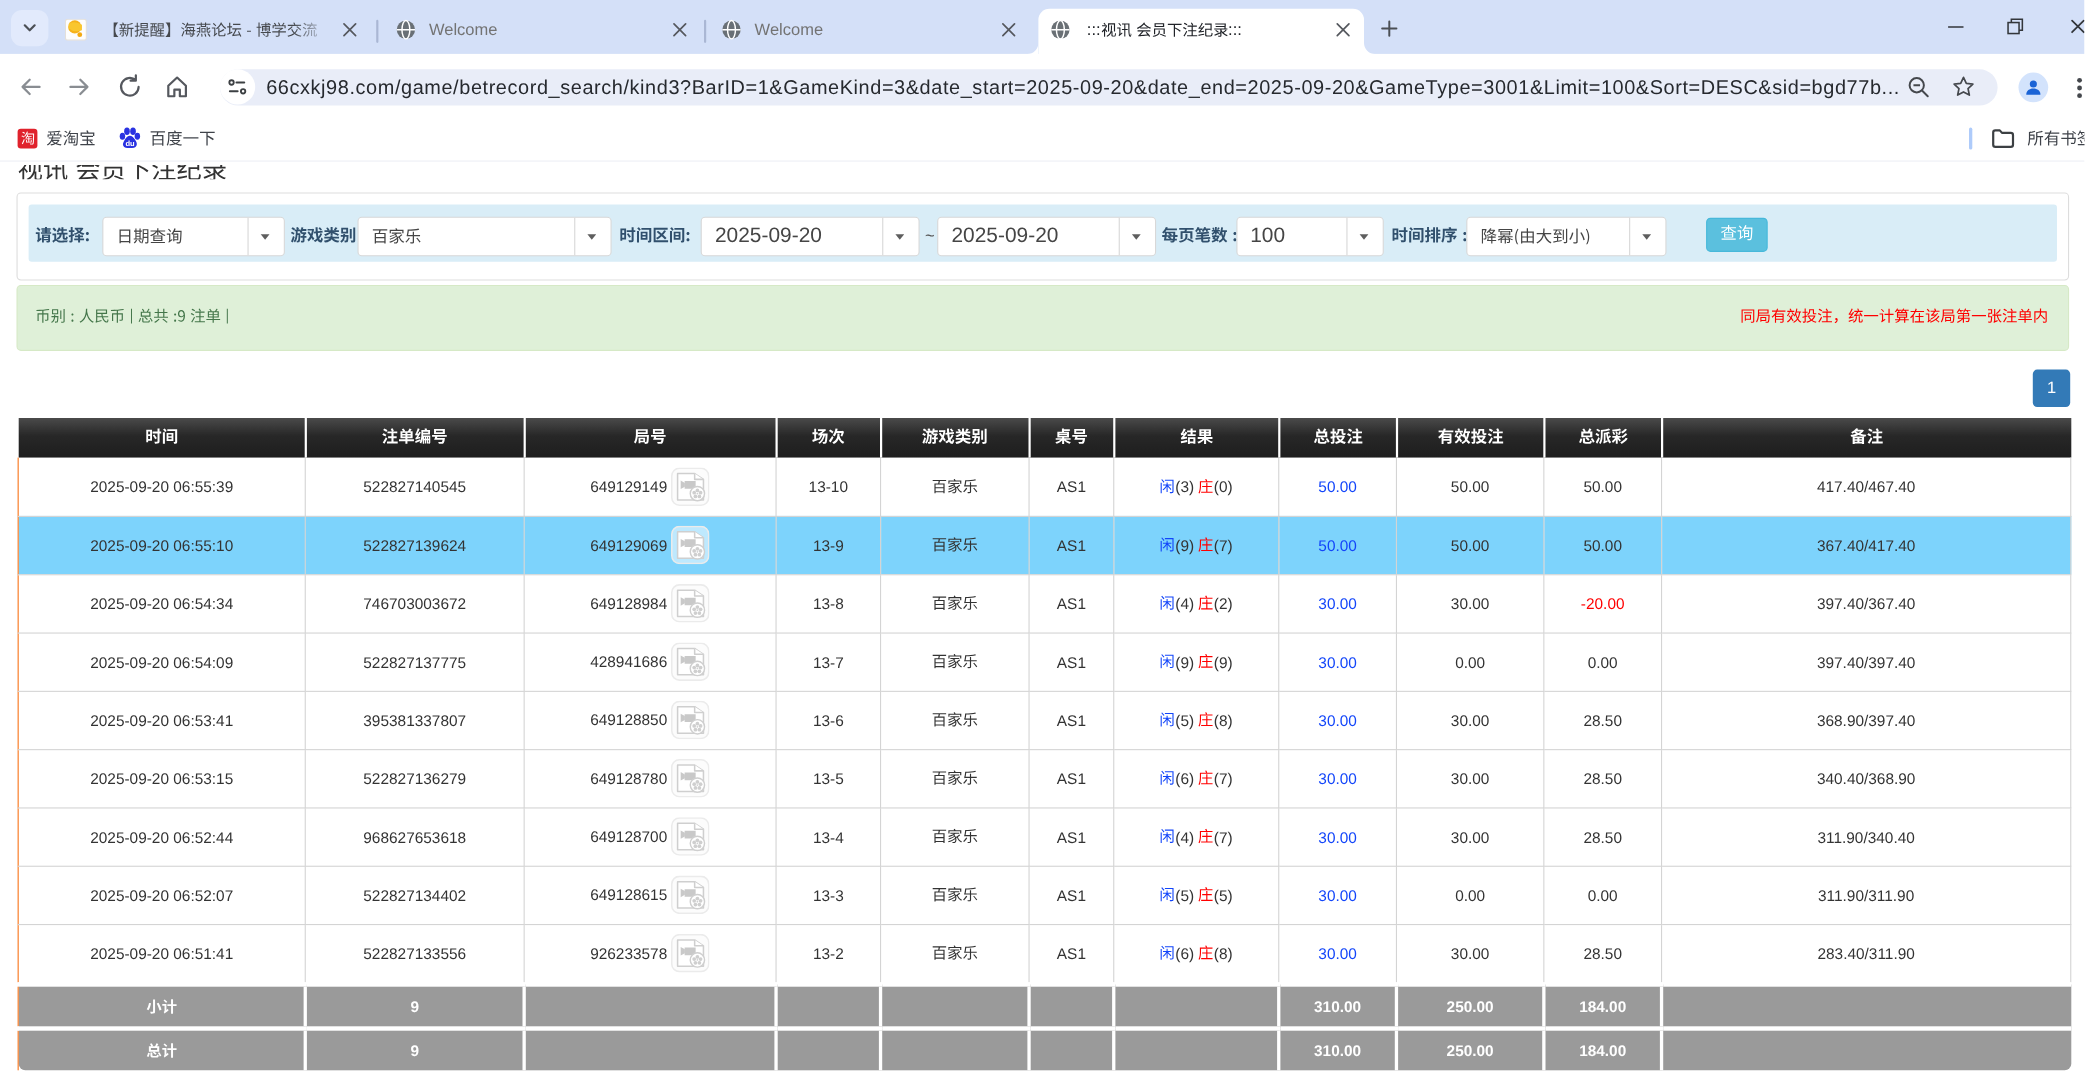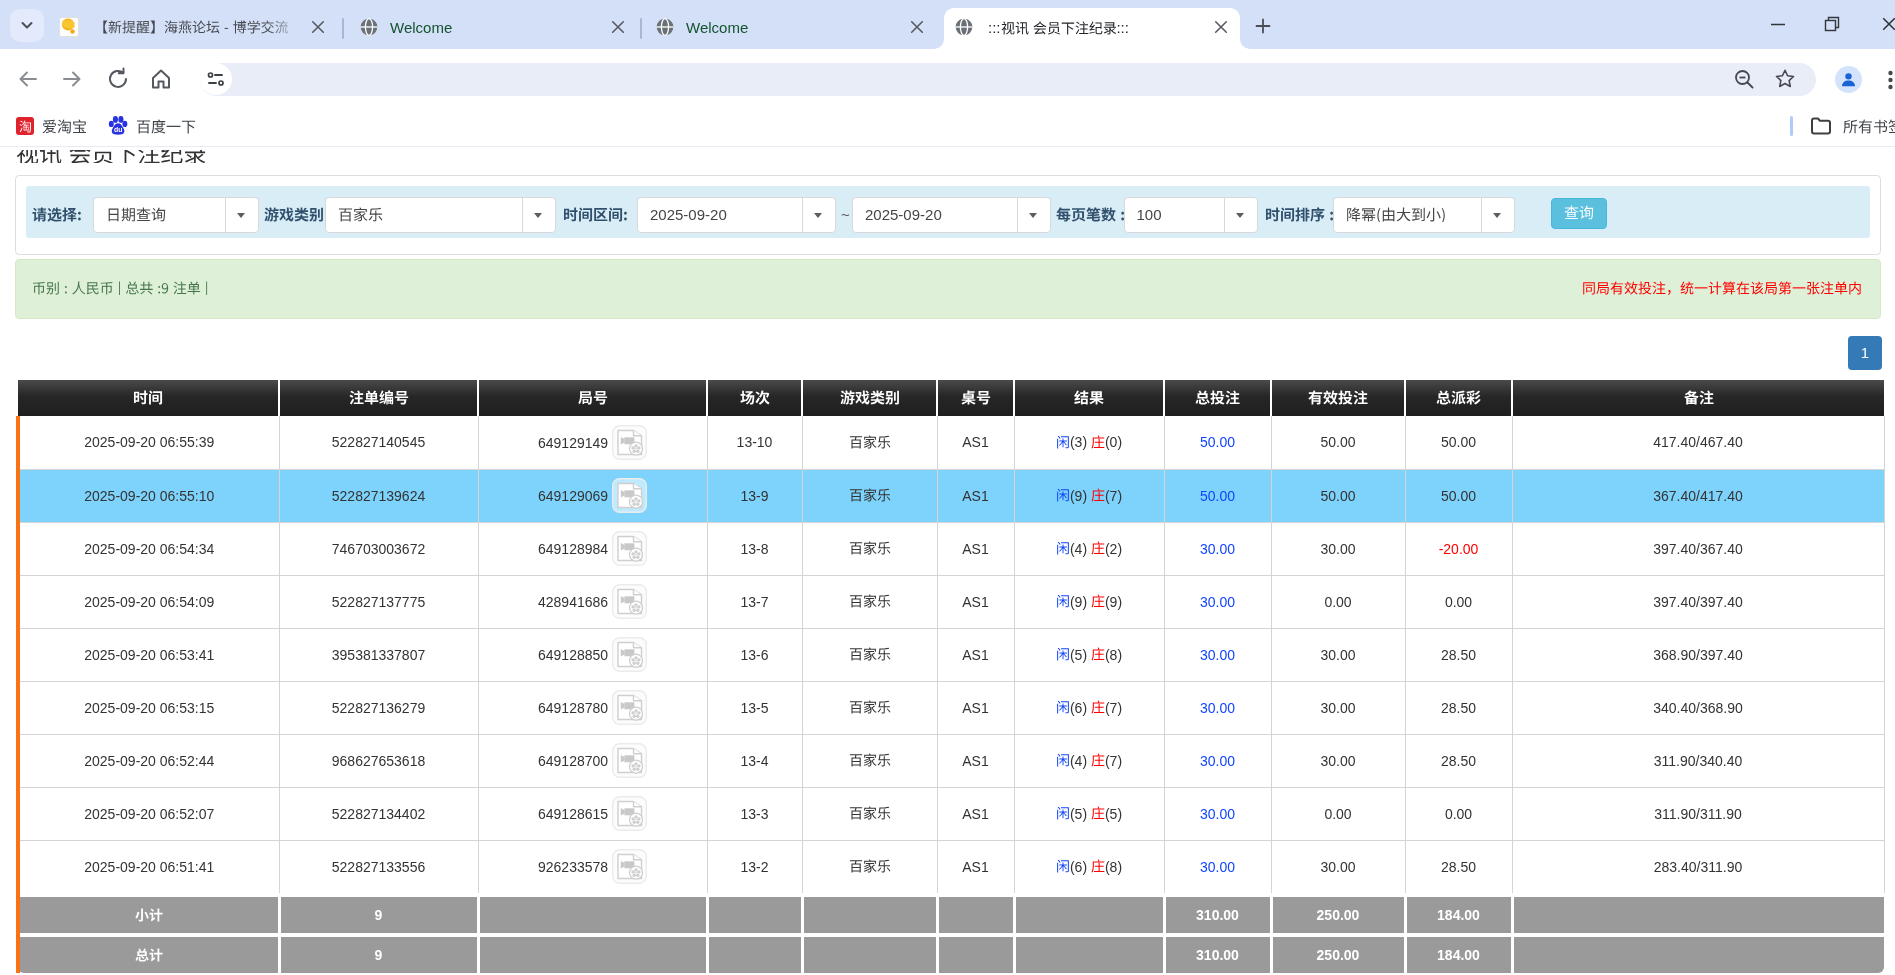--- a/index.html
+++ b/index.html
@@ -4,36 +4,36 @@
 html,body{width:1895px;height:975px;overflow:hidden;background:#fff;
  font-family:"Liberation Sans",sans-serif;}
 #win{position:relative;width:1895px;height:975px;overflow:hidden}
 .abs{position:absolute}
 .cjk{vertical-align:-0.12em}
 
 #tabstrip{left:0;top:0;width:1895px;height:49px;background:#d4e0f8}
 #toolbar{left:3px;top:49px;width:1892px;height:55px;background:#fff;border-radius:10px 10px 0 0}
 #bookbar{left:0;top:104px;width:1895px;height:43px;background:#fff;border-bottom:1px solid #e8ebf3}
 #page{left:0;top:147px;width:1895px;height:828px;background:#fff;overflow:hidden}
-.tabtxt{font-size:15px;color:#14532d;white-space:nowrap}
+.tabtxt{font-size:15px;color:#737373;white-space:nowrap}
 
 .sel{position:absolute;height:36px;background:#fff;border:1px solid #d8d8d8;border-radius:4px}
-.sel .val{position:absolute;left:12px;top:0;line-height:34px;font-size:15px;color:#454545;white-space:nowrap}
+.sel .val{position:absolute;left:12px;top:0;line-height:34px;font-size:19px;color:#454545;white-space:nowrap}
 .sel .arr{position:absolute;right:0;top:0;width:33px;height:34px;border-left:1px solid #d8d8d8}
 .sel .arr:after{content:"";position:absolute;left:50%;top:50%;margin:-2px 0 0 -5px;
  border:4.5px solid transparent;border-top:5.5px solid #5e5e5e;border-bottom:none}
 .flabel{position:absolute;font-size:15px;color:#31506d;font-weight:bold;line-height:36px;top:197px;white-space:nowrap}
 
 #tbl{position:absolute;left:16px;top:233px;width:1866px;border-collapse:collapse;table-layout:fixed}
 #tbl th{background:linear-gradient(#4a4a4a,#272727 45%,#1e1e1e);height:36px;
  border-right:2px solid #fff;color:#fff;font-size:15px;font-weight:bold;text-align:center;padding:0}
 #tbl th:last-child{border-right:none}
 #tbl td{height:53px;border-bottom:1px solid #d4d4d4;border-right:1px solid #d4d4d4;
  font-size:14px;color:#333;text-align:center;padding:0;vertical-align:middle}
-#tbl td:first-child{border-left:4px solid #f97316}
+#tbl td:first-child{border-left:1px solid #f97316}
 #tbl tr.hl td{background:#7dd3fc}
 #tbl tfoot td{background:#9a9a9a;color:#fff;font-weight:bold;height:40px;
  border-right:3px solid #fff;border-bottom:none}
 #tbl tfoot td:last-child{border-right:none}
 #tbl tfoot tr.f1 td{border-top:4px solid #fff}
 #tbl tfoot tr.f2 td{border-top:4px solid #fff;height:38px}
 #tbl tfoot tr.f2 td:first-child{border-bottom-left-radius:6px}
 #tbl tfoot tr.f2 td:last-child{border-bottom-right-radius:6px}
 #tbl tbody tr:last-child td{height:55px}
 #tbl td.blue{color:#1245fa}
@@ -146,20 +146,21 @@
       <path d="M4 11 L12 3.5 L20 11 V20.5 H14.5 V14.5 H9.5 V20.5 H4 Z" stroke="#55585e" stroke-width="2" fill="none" stroke-linecap="round" stroke-linejoin="round"></path>
     </svg>
     <div class="abs" style="left:200px;top:62.5px;width:1616px;height:33px;background:#e9edf8;border-radius:16.5px"></div>
     <div class="abs" style="left:200px;top:63px;width:32px;height:32px;background:#fff;border-radius:16px"></div>
     <svg class="abs" style="left:206px;top:69px" width="20" height="20" viewBox="0 0 20 20">
       <circle cx="4.5" cy="6" r="2" fill="none" stroke="#3c4043" stroke-width="1.7"></circle>
       <path d="M9 6 H16" stroke="#3c4043" stroke-width="1.9" stroke-linecap="round"></path>
       <path d="M3 14 H10" stroke="#3c4043" stroke-width="1.9" stroke-linecap="round"></path>
       <circle cx="15" cy="14" r="2" fill="none" stroke="#3c4043" stroke-width="1.7"></circle>
     </svg>
+    <div class="abs" style="left:242px;top:63px;width:1495px;height:32px;font-size:18.1px;color:#26292e;line-height:32px;white-space:nowrap;overflow:hidden;letter-spacing:0.53px">66cxkj98.com/game/betrecord_search/kind3?BarID=1&amp;GameKind=3&amp;date_start=2025-09-20&amp;date_end=2025-09-20&amp;GameType=3001&amp;Limit=100&amp;Sort=DESC&amp;sid=bgd77b...</div>
     <svg class="abs" style="left:1733px;top:68px" width="22" height="22" viewBox="0 0 22 22">
       <circle cx="9.5" cy="9.5" r="6.5" fill="none" stroke="#45484d" stroke-width="1.8"></circle>
       <path d="M6.5 9.5 H12.5" stroke="#45484d" stroke-width="1.8"></path>
       <path d="M14.5 14.5 L19.5 19.5" stroke="#45484d" stroke-width="1.8" stroke-linecap="round"></path>
     </svg>
     <svg class="abs" style="left:1774px;top:68px" width="22" height="22" viewBox="0 0 24 24">
       <path d="M12 2.5 l2.8 6 6.5 0.75 -4.8 4.5 1.3 6.4 -5.8 -3.2 -5.8 3.2 1.3 -6.4 -4.8 -4.5 6.5 -0.75 z" fill="none" stroke="#45484d" stroke-width="1.7" stroke-linejoin="round"></path>
     </svg>
     <div class="abs" style="left:1835px;top:66px;width:27px;height:27px;background:#d3e3fc;border-radius:50%"></div>
     <svg class="abs" style="left:1839px;top:70px" width="19" height="19" viewBox="0 0 20 20">

